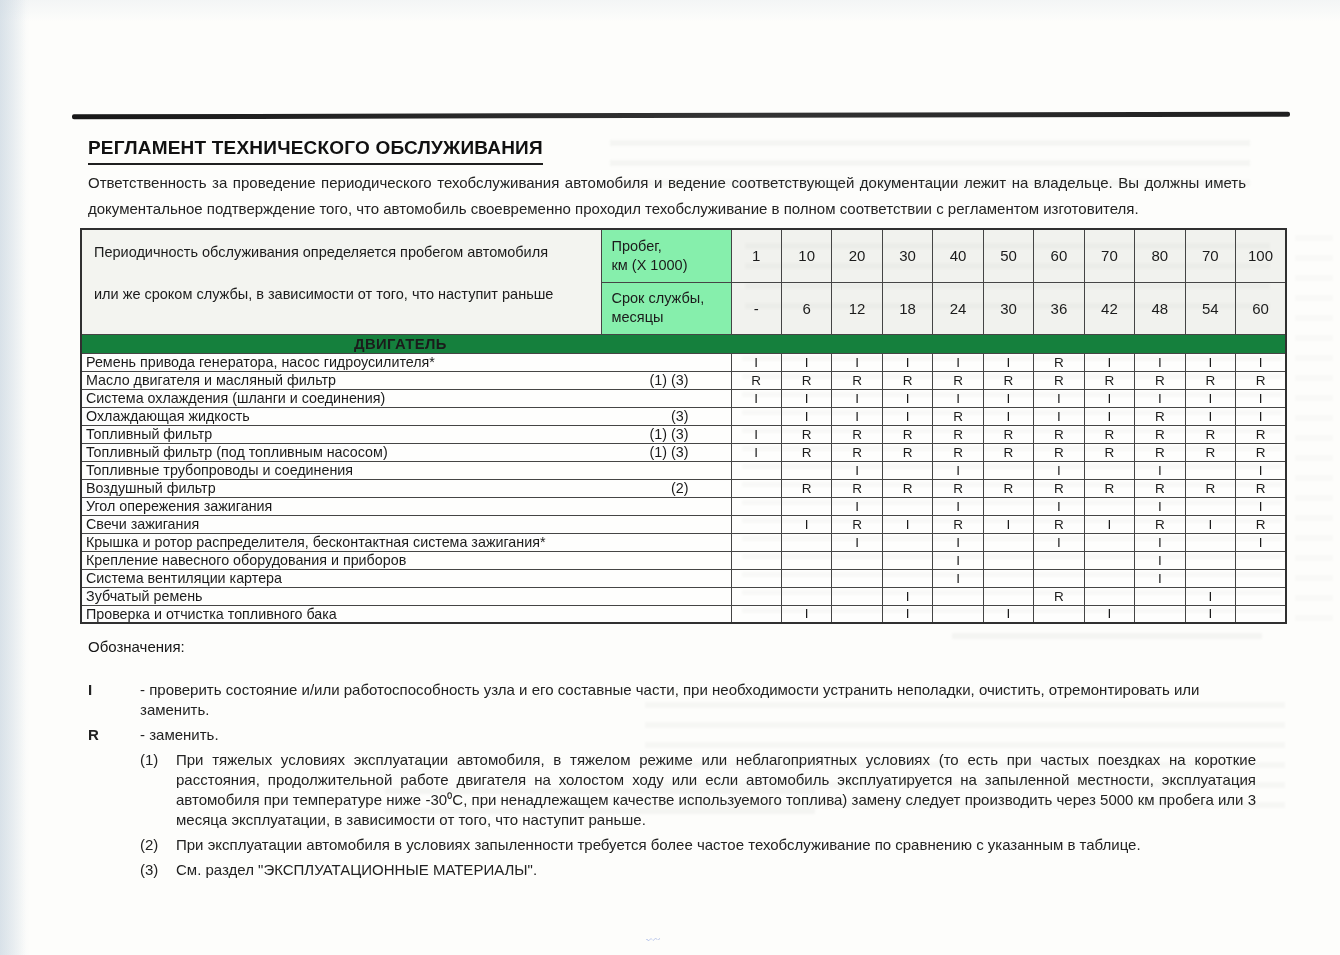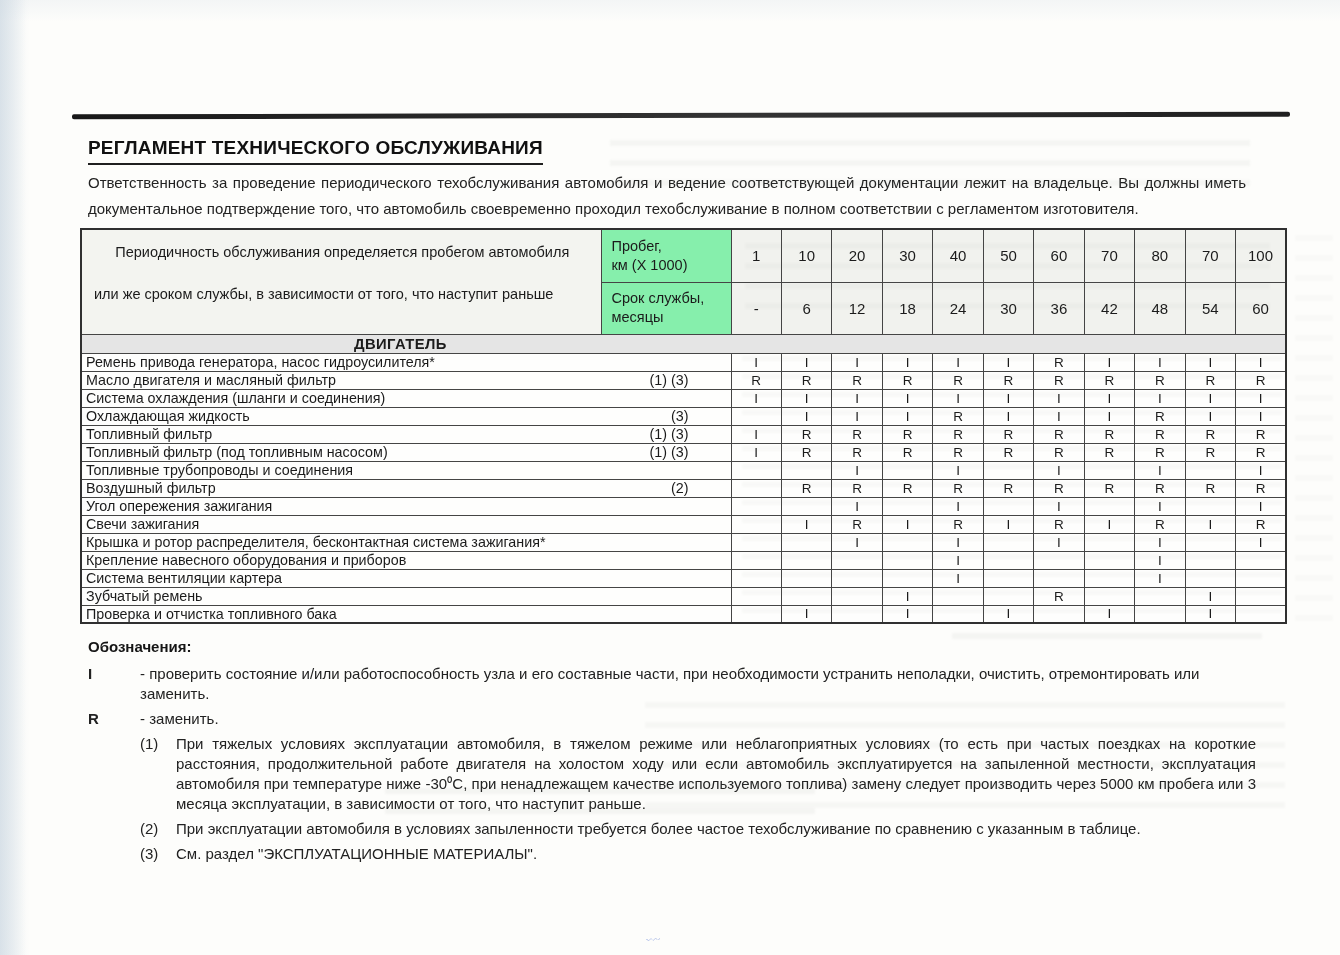--- a/index.html
+++ b/index.html
@@ -81,41 +81,41 @@
   }
   .svc-table tr.hrow1 { height: 53px; }
   .svc-table tr.hrow2 { height: 52px; }
   .svc-table tr.secrow { height: 19px; }
   .svc-table tbody.rows tr { height: 18px; }
 
   td.corner {
     background: #f3f4f0;
     vertical-align: top;
   }
-  td.corner .cline1 { padding: 14px 10px 0 12px; font-size: 14.5px; text-align: center; }
+  td.corner .cline1 { padding: 14px 10px 0 12px; font-size: 14.5px; }
   td.corner .cline2 { padding: 26px 5px 0 12px; font-size: 14.5px; }
   td.hlabel {
     background: #86efac;
     vertical-align: middle;
     padding-left: 10px;
     font-size: 14.5px;
     line-height: 19px;
   }
   td.num {
     background: #f1f2ee;
     text-align: center;
     vertical-align: middle;
     font-size: 15px;
   }
   td.section-band {
     font-weight: bold;
     font-size: 14.8px;
     letter-spacing: 0.4px;
     text-indent: 272px;
-    background: #e5e5e5;
+    background: #15803d;
   }
   td.item {
     position: relative;
     padding-left: 4px;
     white-space: nowrap;
     text-align: left;
     vertical-align: middle;
   }
   td.item .note {
     position: absolute;
@@ -132,21 +132,21 @@
 
   
   .legend {
     position: absolute;
     left: 88px; top: 637px;
     width: 1168px;
     font-size: 15px;
     line-height: 20px;
     color: #222;
   }
-  .legend-title { font-weight: bold; margin-bottom: 7px; color: #151515; }
+  .legend-title { font-weight: normal; margin-bottom: 23px; color: #151515; }
   .legend-item {
     display: grid;
     grid-template-columns: 52px 1fr;
     margin-bottom: 5px;
   }
   .legend-item .sym { font-weight: bold; }
   .footnote {
     display: grid;
     grid-template-columns: 36px 1fr;
     padding-left: 52px;

